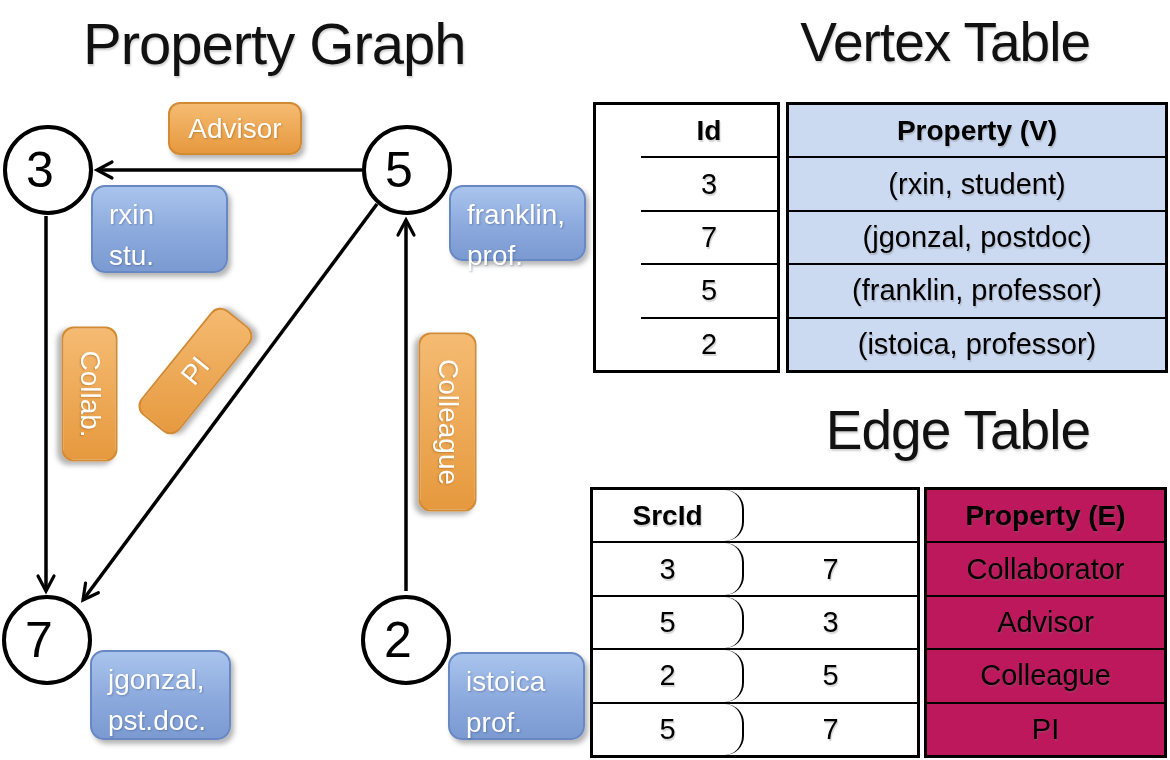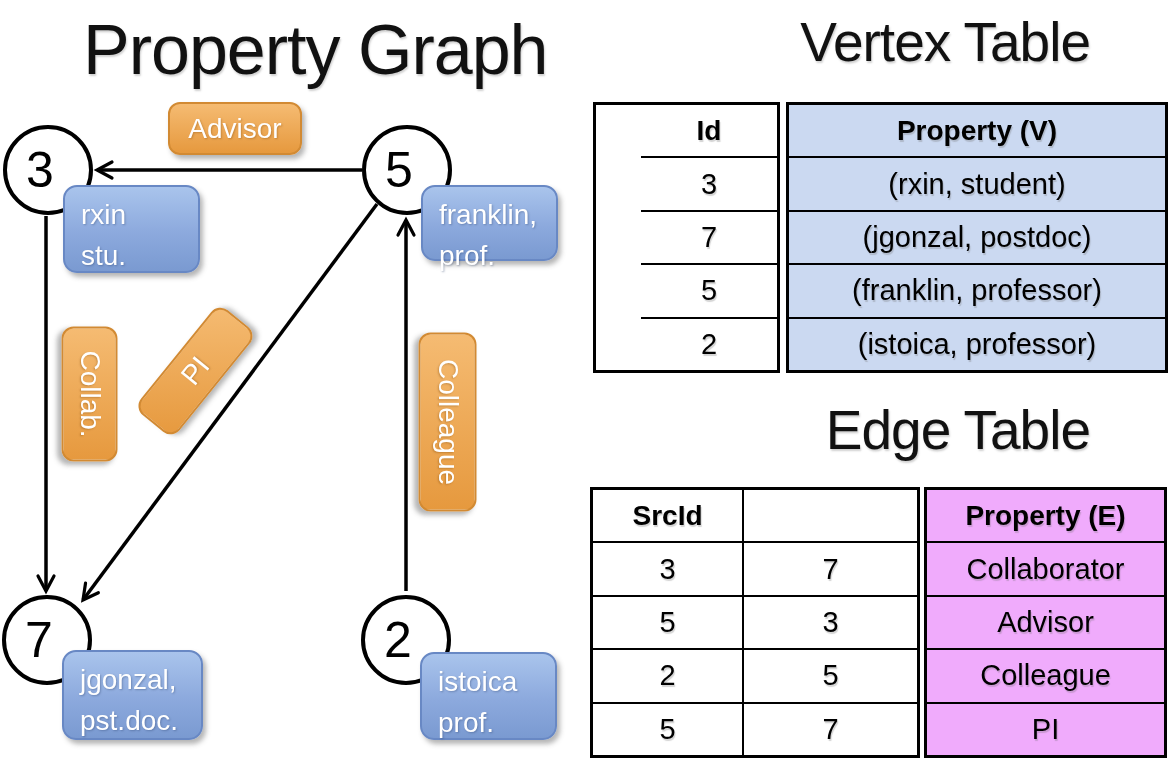--- a/index.html
+++ b/index.html
@@ -23,20 +23,21 @@
   }
 
   
   .vbox {
     position:absolute; box-sizing:border-box; z-index:4;
     border:2px solid #6888C4; border-radius:14px;
     background:linear-gradient(#A9C4EC, #8CA9DD 55%, #7A9AD1);
     color:#fff; font-size:28px; line-height:41px; padding:7px 6px 0 16px;
     box-shadow:3px 4px 5px rgba(90,90,90,0.45);
     text-shadow:1px 1px 2px rgba(40,60,100,0.35);
+    margin-left:28px;
   }
 
   
   .elabel {
     position:absolute; box-sizing:border-box; z-index:5;
     border:2px solid #D28A33; border-radius:12px;
     background:linear-gradient(#F5BB72, #E6993E);
     color:#fff; font-size:28px;
     display:flex; align-items:center; justify-content:center;
     box-shadow:3px 4px 5px rgba(90,90,90,0.45);
@@ -53,31 +54,31 @@
     display:flex; flex-direction:column; background:#fff;
   }
   .trow { flex:1; display:flex; border-bottom:2px solid #000; }
   .trow:last-child { border-bottom:none; }
   .cell {
     flex:1; display:flex; align-items:center; justify-content:center;
     font-size:29px; text-shadow:1px 1.5px 1px rgba(110,110,110,0.3);
   }
   .cell.head { font-weight:bold; font-size:28px; }
   .colsep { border-right:2px solid #000; }
-  .col-src { flex:0 0 46%; }
+  .col-src { flex:0 0 46%;border-radius:19px; }
   .col-dst { flex:1; }
   .bluefill { background:#CBD9F1; }
-  .tanfill  { background:#f0abfc; }
+  .tanfill  { background:#be185d; }
 </style>
 </head>
 <body>
 
 <div id="stage">
 
-  <div class="btitle" style="left:83px; top:12px; font-size:70px;">Property Graph</div>
+  <div class="btitle" style="left:83px; top:12px; font-size:58px;">Property Graph</div>
 
   <svg class="edges" width="585" height="760" xmlns="http://www.w3.org/2000/svg">
     <defs>
       <marker id="ah" viewBox="0 0 22 22" refX="18" refY="11" markerWidth="22" markerHeight="22" markerUnits="userSpaceOnUse" orient="auto">
         <path d="M3,3 L18,11 L3,19" fill="none" stroke="#000" stroke-width="3.2" stroke-linecap="round"></path>
       </marker>
     </defs>
     <line x1="362" y1="170" x2="97" y2="170" stroke="#000" stroke-width="3.5" marker-end="url(#ah)"></line>
     <line x1="46" y1="216" x2="46" y2="591" stroke="#000" stroke-width="3.5" marker-end="url(#ah)"></line>
     <line x1="377" y1="204" x2="83" y2="600" stroke="#000" stroke-width="3.5" marker-end="url(#ah)"></line>

